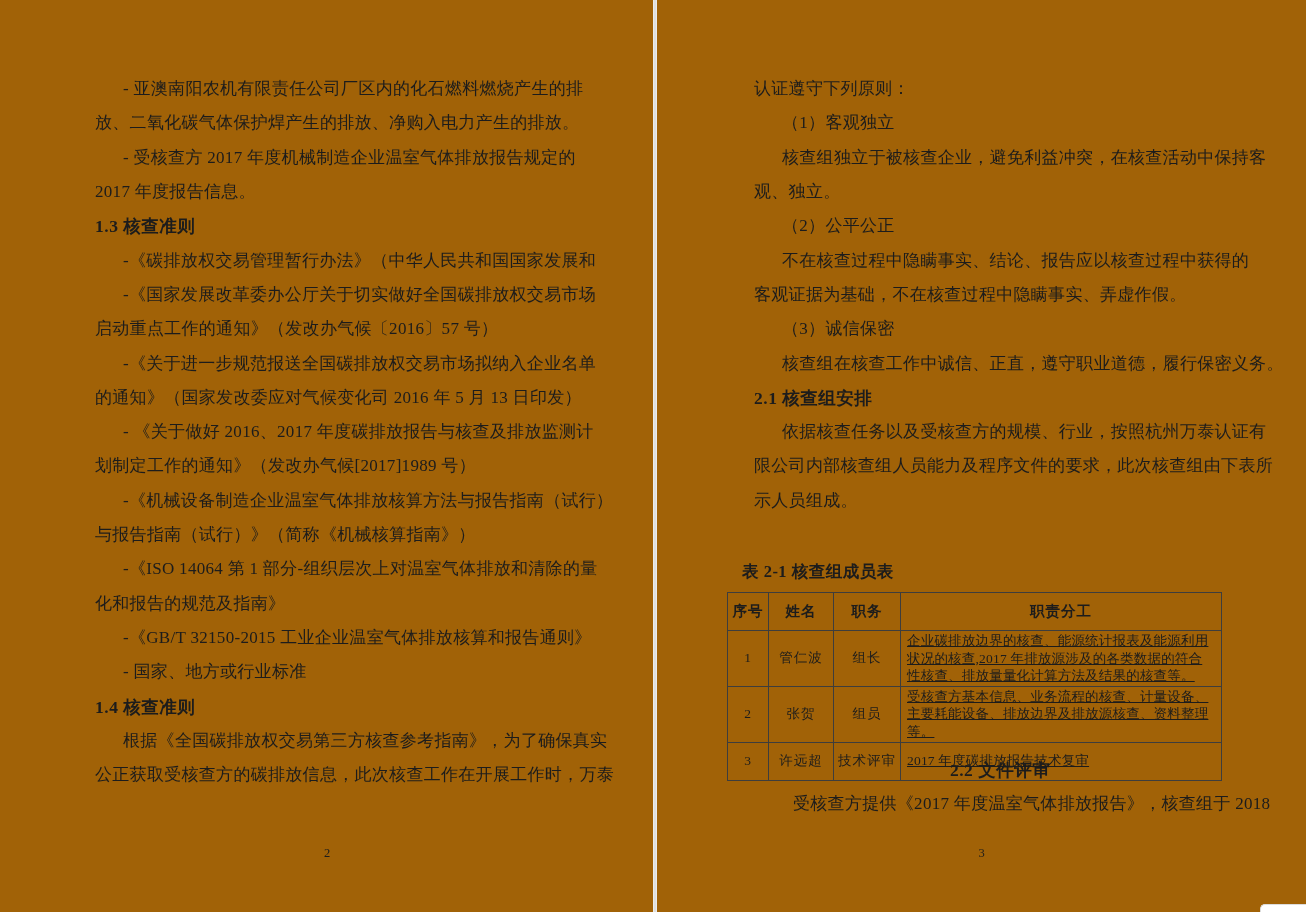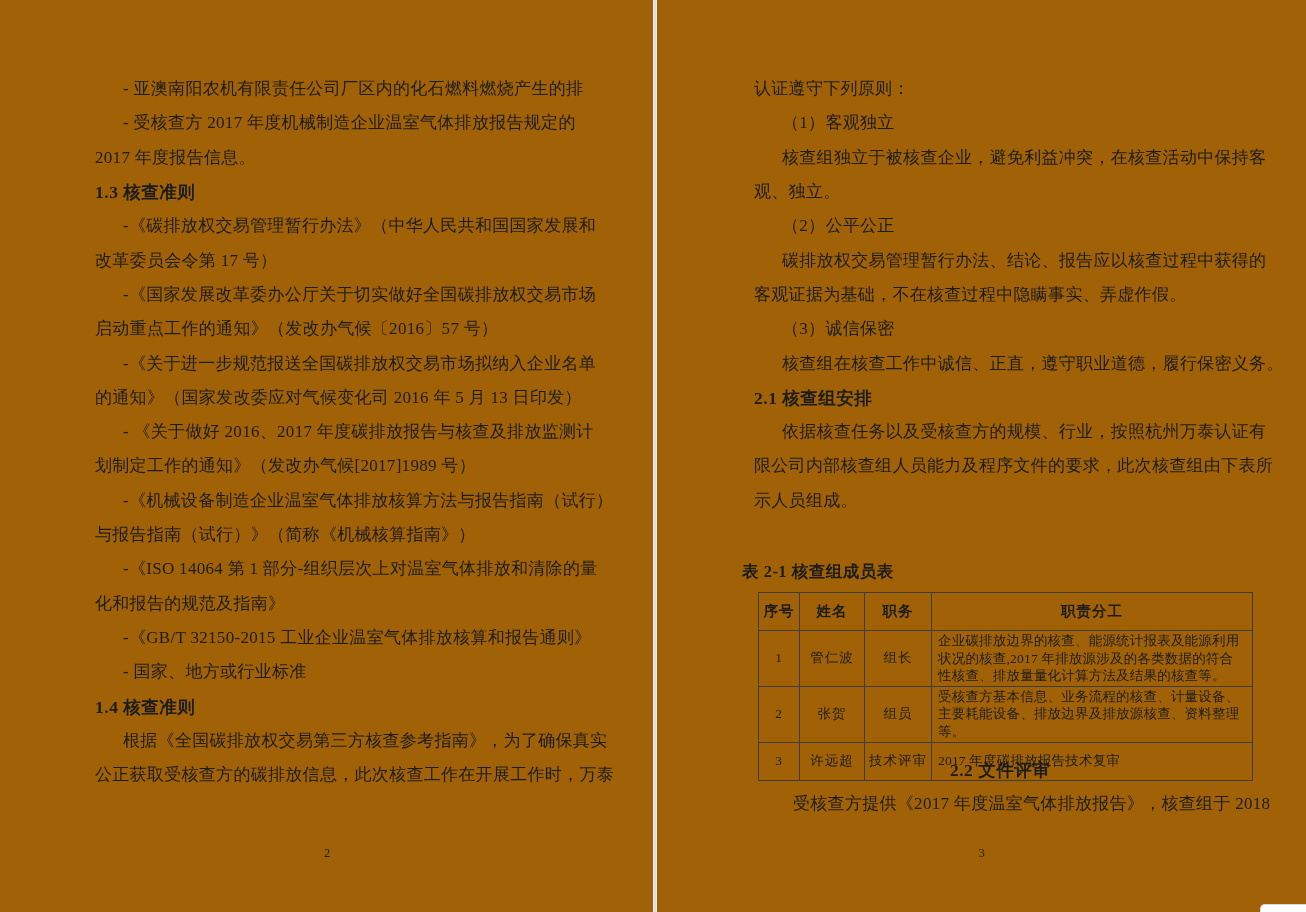--- a/index.html
+++ b/index.html
@@ -54,21 +54,21 @@
     height: 34px;
     line-height: 34px;
     font-weight: bold;
     font-size: 16.5px;
     letter-spacing: 0.5px;
   }
 
   table.team {
     position: absolute;
     top: 592px;
-    left: 101px;
+    left: 70px;
     width: 494px;
     border-collapse: collapse;
     table-layout: fixed;
   }
   table.team th, table.team td {
     border: 1px solid #3d3d3d;
     padding: 1px 4px;
     overflow: hidden;
     font-size: 13.5px;
     vertical-align: middle;
@@ -78,20 +78,21 @@
     text-align: center;
     font-size: 14.5px;
     letter-spacing: 1px;
   }
   table.team td.c { text-align: center; letter-spacing: 1px; }
   table.team td.desc {
     text-align: left;
     line-height: 17.6px;
     padding: 1px 6px;
     letter-spacing: 0.2px;
+    text-decoration: underline;
   }
 
   .lines-after {
     position: absolute;
     left: 108px;
     top: 753px;
     width: 470px;
     text-align: center;
   }
 
@@ -120,25 +121,25 @@
   }
 </style>
 </head>
 <body>
 
 <div class="viewer">
 
   <div class="page page-left">
     <div class="content" id="page2-lines">
         <div class="line indent">- 亚澳南阳农机有限责任公司厂区内的化石燃料燃烧产生的排</div>
+        <div class="line flush">放、二氧化碳气体保护焊产生的排放、净购入电力产生的排放。</div>
         <div class="line indent">- 受核查方 2017 年度机械制造企业温室气体排放报告规定的</div>
         <div class="line flush">2017 年度报告信息。</div>
         <div class="line heading">1.3 核查准则</div>
         <div class="line indent">-《碳排放权交易管理暂行办法》（中华人民共和国国家发展和</div>
-        <div class="line flush">改革委员会令第 17 号）</div>
         <div class="line indent">-《国家发展改革委办公厅关于切实做好全国碳排放权交易市场</div>
         <div class="line flush">启动重点工作的通知》（发改办气候〔2016〕57 号）</div>
         <div class="line indent">-《关于进一步规范报送全国碳排放权交易市场拟纳入企业名单</div>
         <div class="line flush">的通知》（国家发改委应对气候变化司 2016 年 5 月 13 日印发）</div>
         <div class="line indent">- 《关于做好 2016、2017 年度碳排放报告与核查及排放监测计</div>
         <div class="line flush">划制定工作的通知》（发改办气候[2017]1989 号）</div>
         <div class="line indent">-《机械设备制造企业温室气体排放核算方法与报告指南（试行）</div>
         <div class="line flush">与报告指南（试行）》（简称《机械核算指南》）</div>
         <div class="line indent">-《ISO 14064 第 1 部分-组织层次上对温室气体排放和清除的量</div>
         <div class="line flush">化和报告的规范及指南》</div>
@@ -153,21 +154,21 @@
 
   <div class="divider"></div>
 
   <div class="page page-right">
     <div class="content" id="page3-lines">
         <div class="line flush">认证遵守下列原则：</div>
         <div class="line indent">（1）客观独立</div>
         <div class="line indent">核查组独立于被核查企业，避免利益冲突，在核查活动中保持客</div>
         <div class="line flush">观、独立。</div>
         <div class="line indent">（2）公平公正</div>
-        <div class="line indent">碳排放权交易管理暂行办法、结论、报告应以核查过程中获得的</div>
+        <div class="line indent">不在核查过程中隐瞒事实、结论、报告应以核查过程中获得的</div>
         <div class="line flush">客观证据为基础，不在核查过程中隐瞒事实、弄虚作假。</div>
         <div class="line indent">（3）诚信保密</div>
         <div class="line indent">核查组在核查工作中诚信、正直，遵守职业道德，履行保密义务。</div>
         <div class="line heading">2.1 核查组安排</div>
         <div class="line indent">依据核查任务以及受核查方的规模、行业，按照杭州万泰认证有</div>
         <div class="line flush">限公司内部核查组人员能力及程序文件的要求，此次核查组由下表所</div>
         <div class="line flush">示人员组成。</div>
       </div>
 
     <div class="table-caption">表 2-1  核查组成员表</div>

